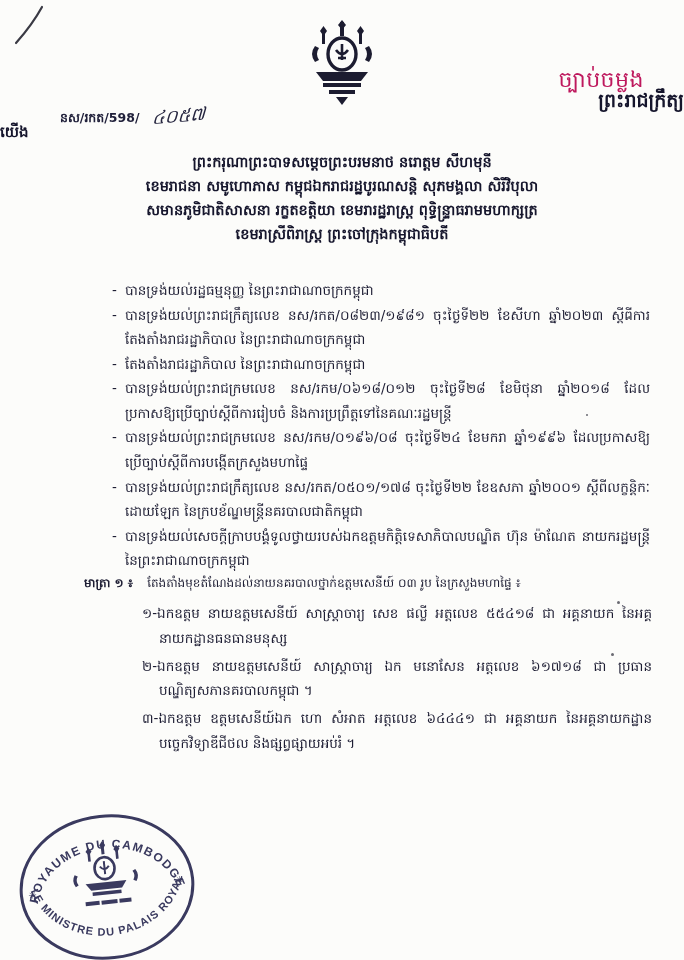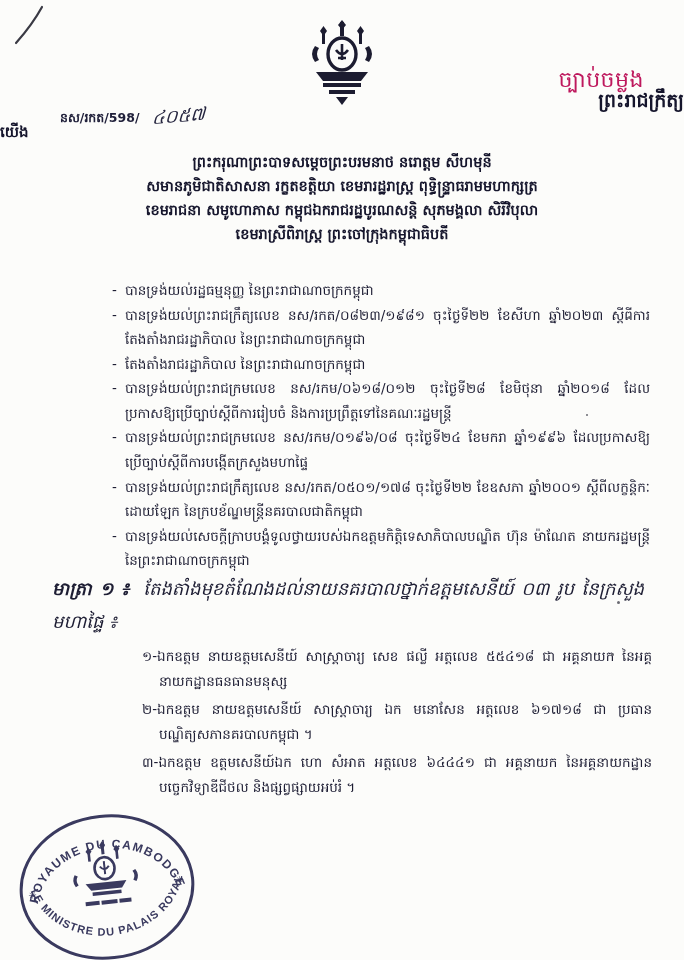--- a/index.html
+++ b/index.html
@@ -40,21 +40,21 @@
   }
   
   .content{position:absolute;top:278px;left:0;right:0;}
   .preamble{padding:0 34px 0 112px;font-size:13.5px;line-height:1.82;}
   .bullet{display:flex;gap:8px;}
   .bullet .dash{flex:0 0 auto;}
   .bullet .btext{flex:1 1 auto;text-align:justify;}
   .b{font-weight:normal;}
   .decree-heading{text-align:center;font-weight:bold;font-size:16px;
     margin:13px 0 11px;color:#15152c;}
-  .article{padding:0 40px 0 52px;font-size:18px;line-height:1.82;text-align:justify;font-style:italic;}
+  .article{padding:0 40px 0 84px;font-size:12px;line-height:1.82;text-align:justify;}
   .article .label{font-weight:bold;margin-right:14px;}
   .appointees{padding:6px 32px 0 142px;font-size:13.5px;line-height:1.85;}
   .item{padding-left:17px;text-indent:-17px;text-align:justify;margin-bottom:3px;}
   
   .seal{position:absolute;left:16px;top:812px;opacity:.92;
     transform:rotate(-6deg);}
   
   .speck{position:absolute;background:#6a6a72;border-radius:50%;}
   .s1{width:3px;height:3px;left:628px;top:316px;}
   .s2{width:3px;height:3px;left:617px;top:601px;}
@@ -92,22 +92,22 @@
   <div class="ref-line">
     <span>នស/រកត/598/</span>
     <span class="ref-hand">៤០៥៧</span>
   </div>
 
   <div class="doc-type">ព្រះរាជក្រឹត្យ</div>
   <div class="we">យើង</div>
 
   <div class="royal-title">
     <div>ព្រះករុណាព្រះបាទសម្តេចព្រះបរមនាថ នរោត្តម សីហមុនី</div>
+    <div>ខេមរាជនា សមូហោភាស កម្ពុជឯករាជរដ្ឋបូរណសន្តិ សុភមង្គលា សិរីវិបុលា</div>
     <div>សមានភូមិជាតិសាសនា រក្ខតខត្តិយា ខេមរារដ្ឋរាស្ត្រ ពុទ្ធិន្ទ្រាធរាមមហាក្សត្រ</div>
-    <div>ខេមរាជនា សមូហោភាស កម្ពុជឯករាជរដ្ឋបូរណសន្តិ សុភមង្គលា សិរីវិបុលា</div>
     <div>ខេមរាស្រីពិរាស្ត្រ ព្រះចៅក្រុងកម្ពុជាធិបតី</div>
   </div>
 
   <div class="content">
 
     <div class="preamble">
       <div class="bullet">
         <span class="dash">-</span>
         <div class="btext">
           <span>បានទ្រង់យល់រដ្ឋធម្មនុញ្ញ នៃព្រះរាជាណាចក្រកម្ពុជា</span> <span class="b"></span> <span></span>

